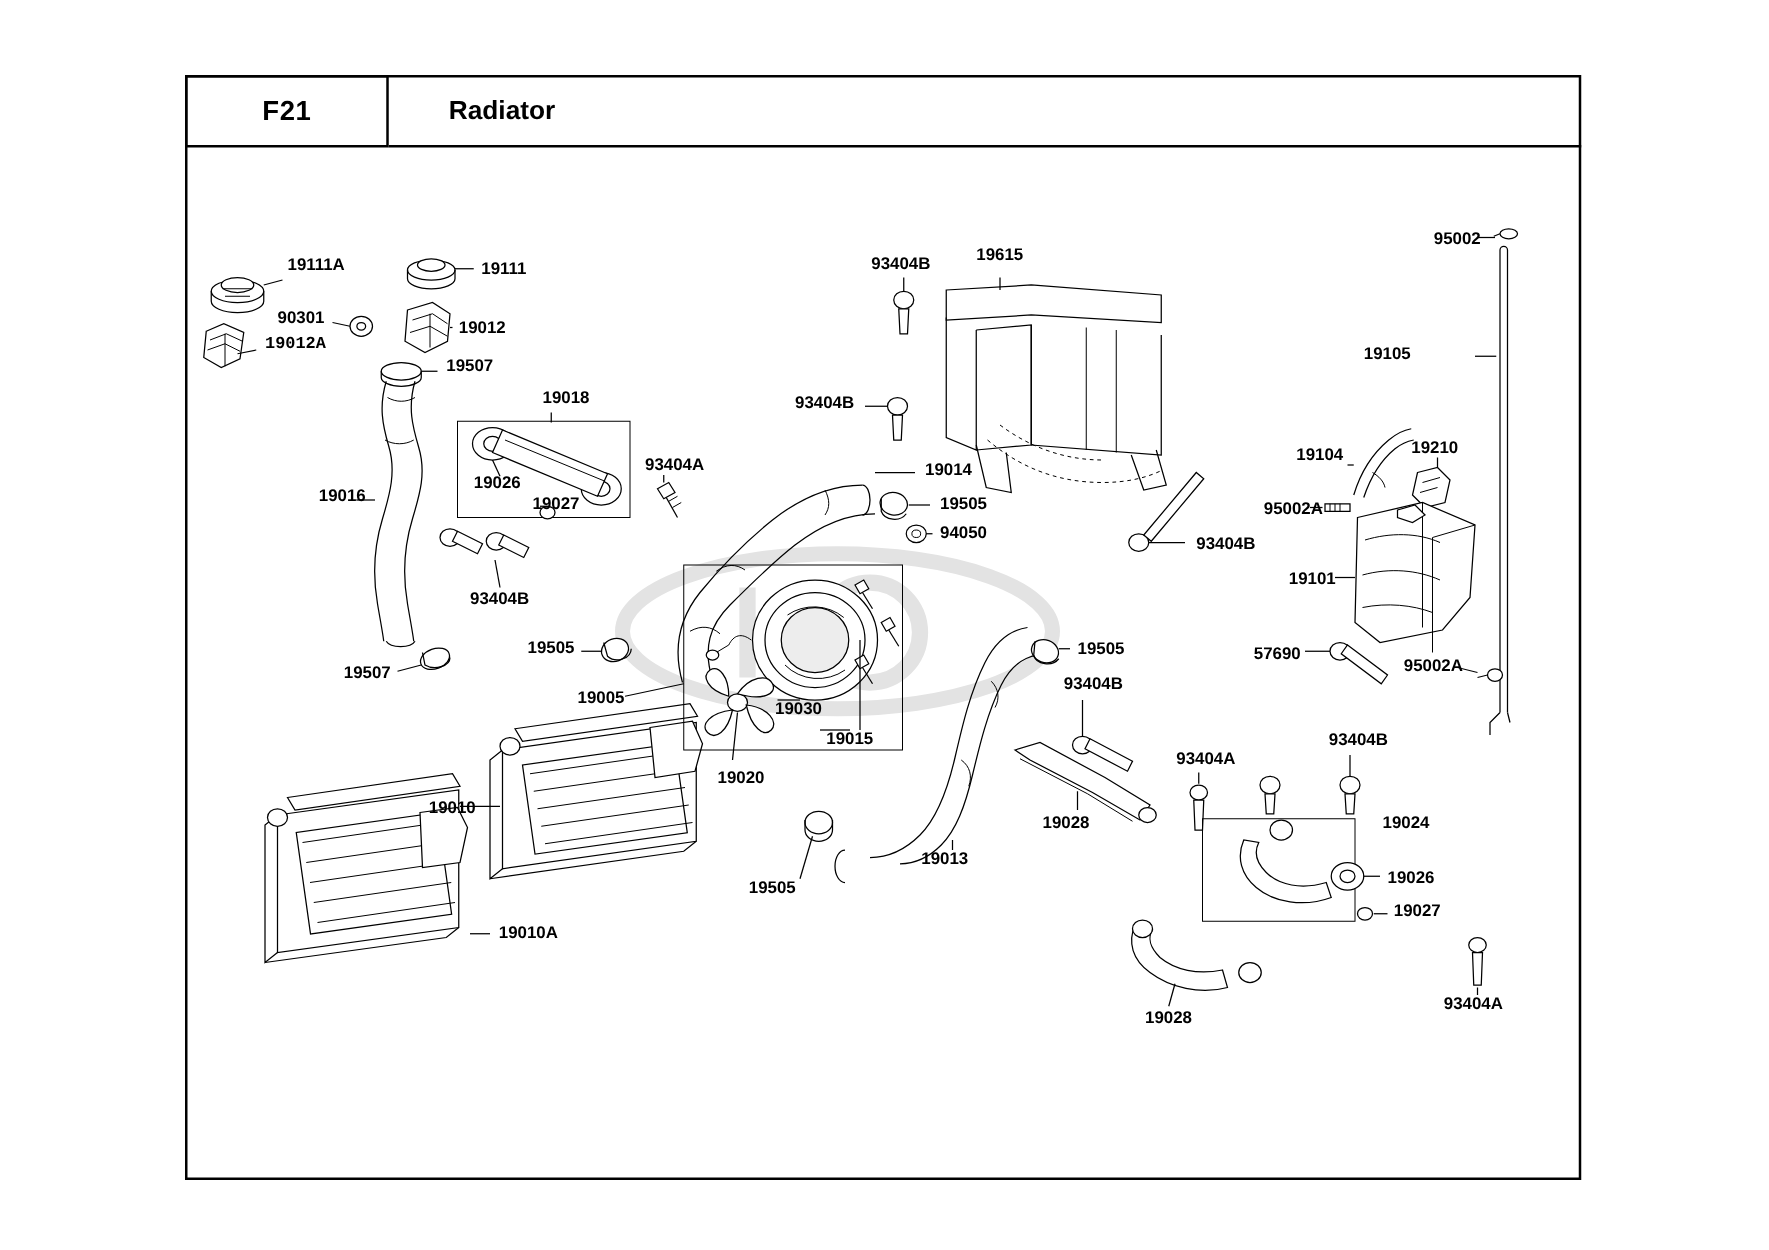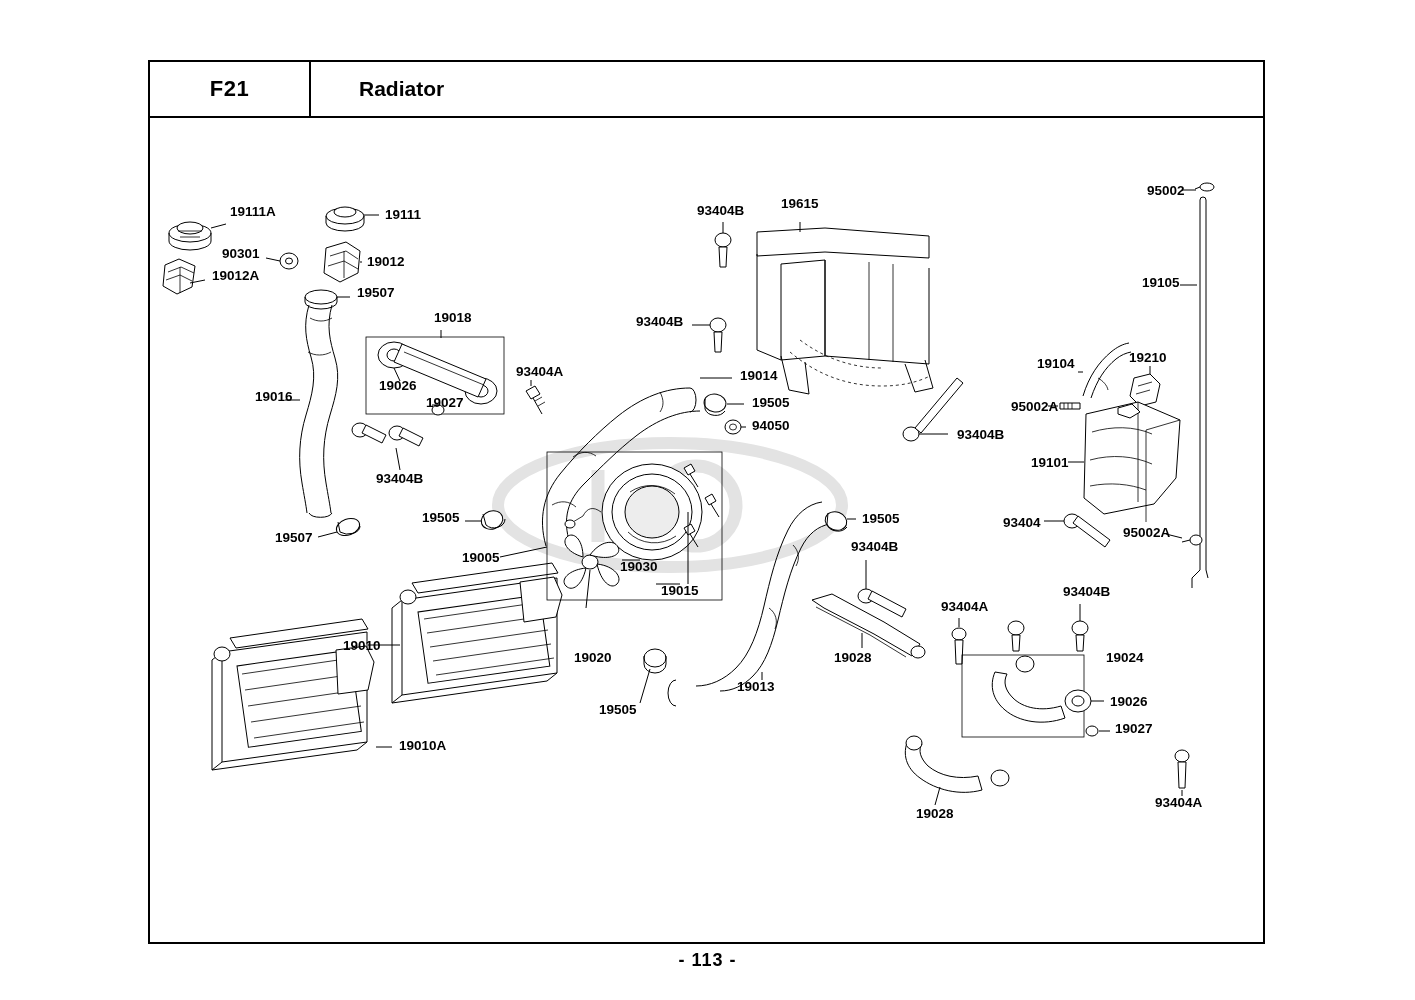--- a/index.html
+++ b/index.html
@@ -455,32 +455,32 @@
       <path class="fillw" d="M1078 516 l32 24 l-5 7 l-32 -24 z"></path>
       <line class="ln" x1="1064" y1="521" x2="1044" y2="521"></line>
     </g>
 
   </svg>
 
   <div class="lbl" style="left:230px; top:204px;">19111A</div>
   <div class="lbl" style="left:385px; top:207px;">19111</div>
   <div class="lbl" style="left:222px; top:246px;">90301</div>
   <div class="lbl" style="left:367px; top:254px;">19012</div>
-  <div class="lbl" style="left:212px; top:268px;">19012A</div>
+  <div class="lbl" style="left:212px; top:268px;font-family:Liberation Mono, monospace;">19012A</div>
   <div class="lbl" style="left:357px; top:285px;">19507</div>
   <div class="lbl" style="left:434px; top:310px;">19018</div>
   <div class="lbl" style="left:379px; top:378px;">19026</div>
   <div class="lbl" style="left:426px; top:395px;">19027</div>
   <div class="lbl" style="left:516px; top:364px;">93404A</div>
   <div class="lbl" style="left:255px; top:389px;">19016</div>
   <div class="lbl" style="left:376px; top:471px;">93404B</div>
   <div class="lbl" style="left:275px; top:530px;">19507</div>
   <div class="lbl" style="left:422px; top:510px;">19505</div>
   <div class="lbl" style="left:462px; top:550px;">19005</div>
-  <div class="lbl" style="left:574px; top:614px;margin-top:36px;">19020</div>
+  <div class="lbl" style="left:574px; top:614px;">19020</div>
   <div class="lbl" style="left:620px; top:559px;">19030</div>
   <div class="lbl" style="left:661px; top:583px;">19015</div>
   <div class="lbl" style="left:740px; top:368px;">19014</div>
   <div class="lbl" style="left:752px; top:395px;">19505</div>
   <div class="lbl" style="left:752px; top:418px;">94050</div>
   <div class="lbl" style="left:862px; top:511px;">19505</div>
   <div class="lbl" style="left:599px; top:702px;">19505</div>
   <div class="lbl" style="left:737px; top:679px;text-align:right;">19013</div>
   <div class="lbl" style="left:697px; top:203px;">93404B</div>
   <div class="lbl" style="left:781px; top:196px;">19615</div>
@@ -491,23 +491,22 @@
   <div class="lbl" style="left:941px; top:599px;">93404A</div>
   <div class="lbl" style="left:1063px; top:584px;">93404B</div>
   <div class="lbl" style="left:1106px; top:650px;">19024</div>
   <div class="lbl" style="left:1110px; top:694px;">19026</div>
   <div class="lbl" style="left:1115px; top:721px;">19027</div>
   <div class="lbl" style="left:1155px; top:795px;">93404A</div>
   <div class="lbl" style="left:916px; top:806px;">19028</div>
   <div class="lbl" style="left:343px; top:638px;">19010</div>
   <div class="lbl" style="left:399px; top:738px;">19010A</div>
   <div class="lbl" style="left:1147px; top:183px;">95002</div>
-  <div class="lbl" style="left:1142px; top:275px;">19105</div>
+  <div class="lbl" style="left:1091px; top:275px;">19105</div>
   <div class="lbl" style="left:1037px; top:356px;">19104</div>
   <div class="lbl" style="left:1129px; top:350px;">19210</div>
   <div class="lbl" style="left:1011px; top:399px;">95002A</div>
   <div class="lbl" style="left:1031px; top:455px;">19101</div>
-  <div class="lbl" style="left:1003px; top:515px;">93404</div>
+  <div class="lbl" style="left:1003px; top:515px;">57690</div>
   <div class="lbl" style="left:1123px; top:525px;">95002A</div>
 
-  <div class="page-number">- 113 -</div>
 
 </div>
 
 </body></html>

